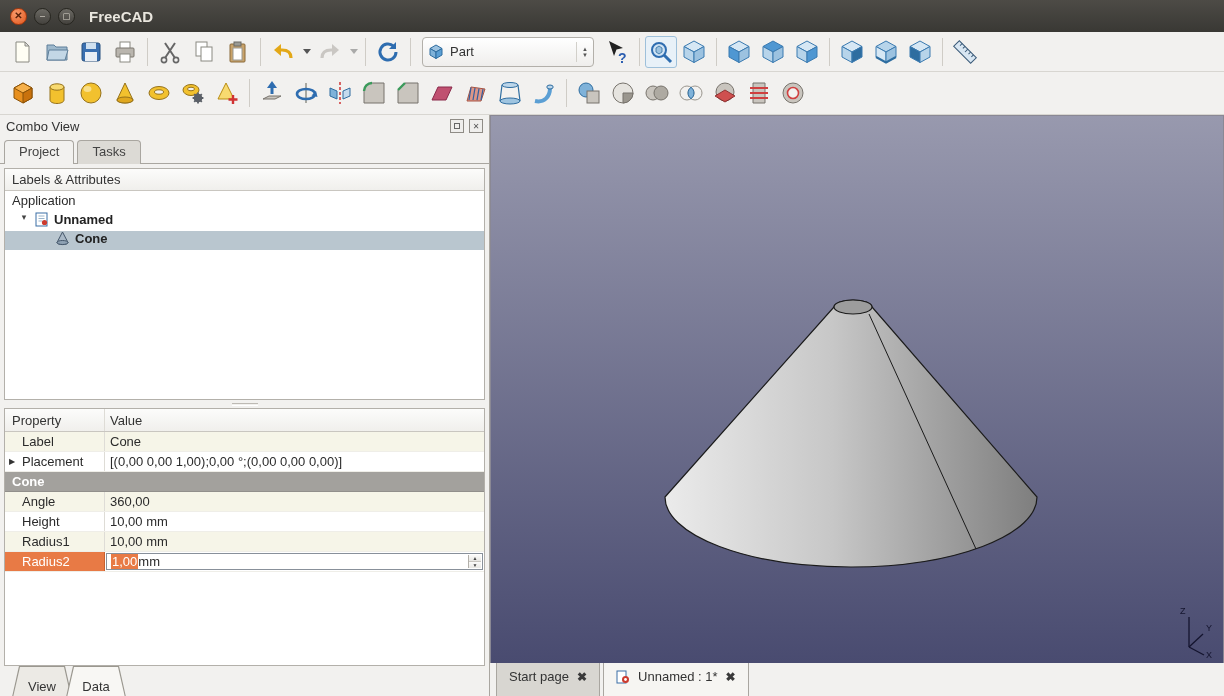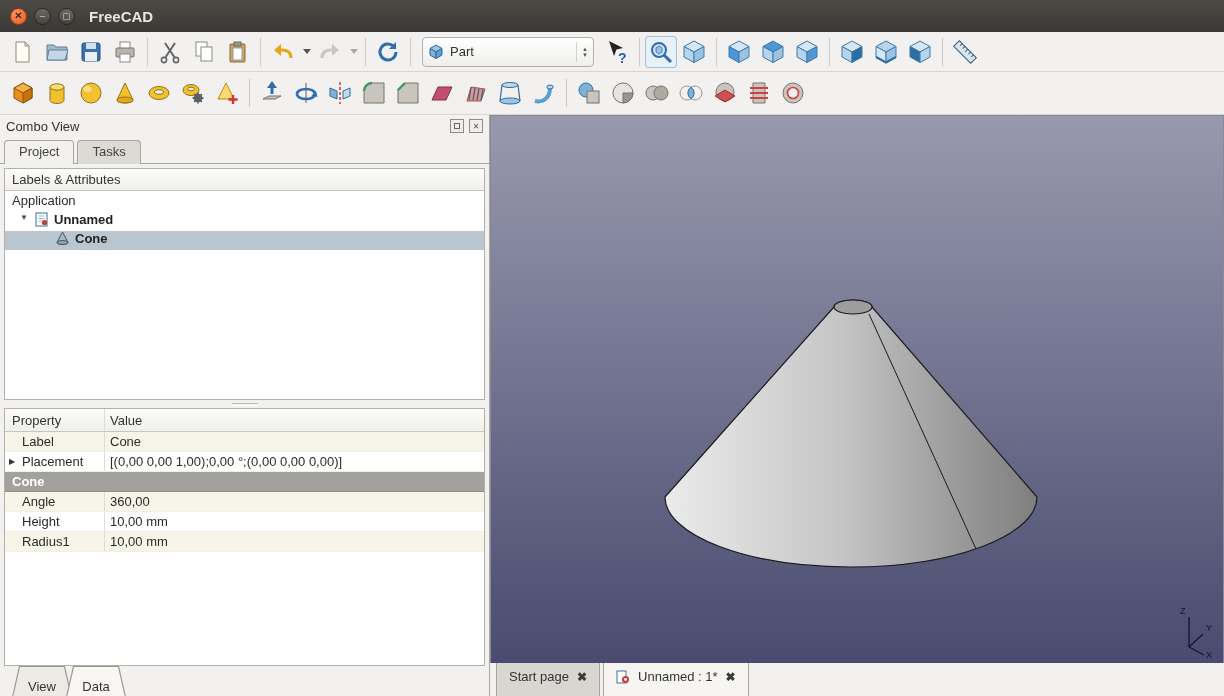--- a/index.html
+++ b/index.html
@@ -499,20 +499,31 @@
           <div class="pcell pvalue">360,00</div>
         </div>
         <div class="prow item">
           <div class="pcell plabel">Height</div>
           <div class="pcell pvalue">10,00 mm</div>
         </div>
         <div class="prow item alt">
           <div class="pcell plabel">Radius1</div>
           <div class="pcell pvalue">10,00 mm</div>
         </div>
+        <div class="prow item">
+          <div class="pcell plabel editing">Radius2</div>
+          <div class="pcell pvalue editbox">
+            <span class="selhl">1,00</span>
+              <span> mm</span>
+            <span class="spin">
+              <span class="sbtn">▲</span>
+              <span class="sbtn">▼</span>
+            </span>
+          </div>
+        </div>
         <div class="prop-filler"></div>
       </div>
 
       <div class="cv-bottom">
         <div class="btab">
             <div class="inner">View</div>
           </div>
         <div class="btab active">
             <div class="inner">Data</div>
           </div>

